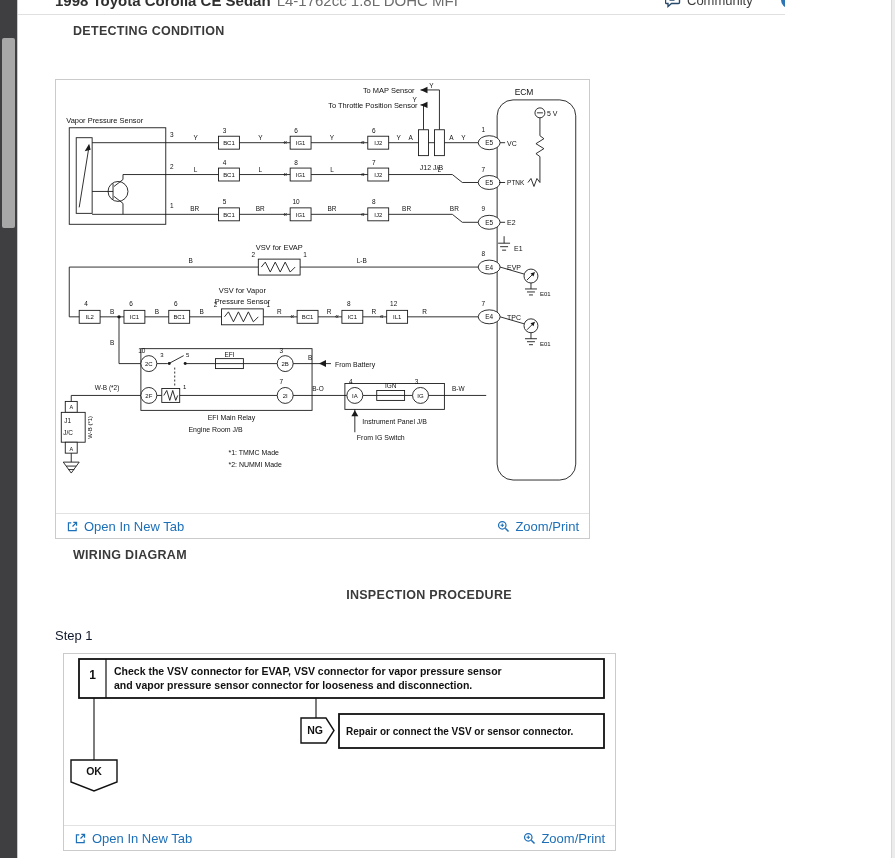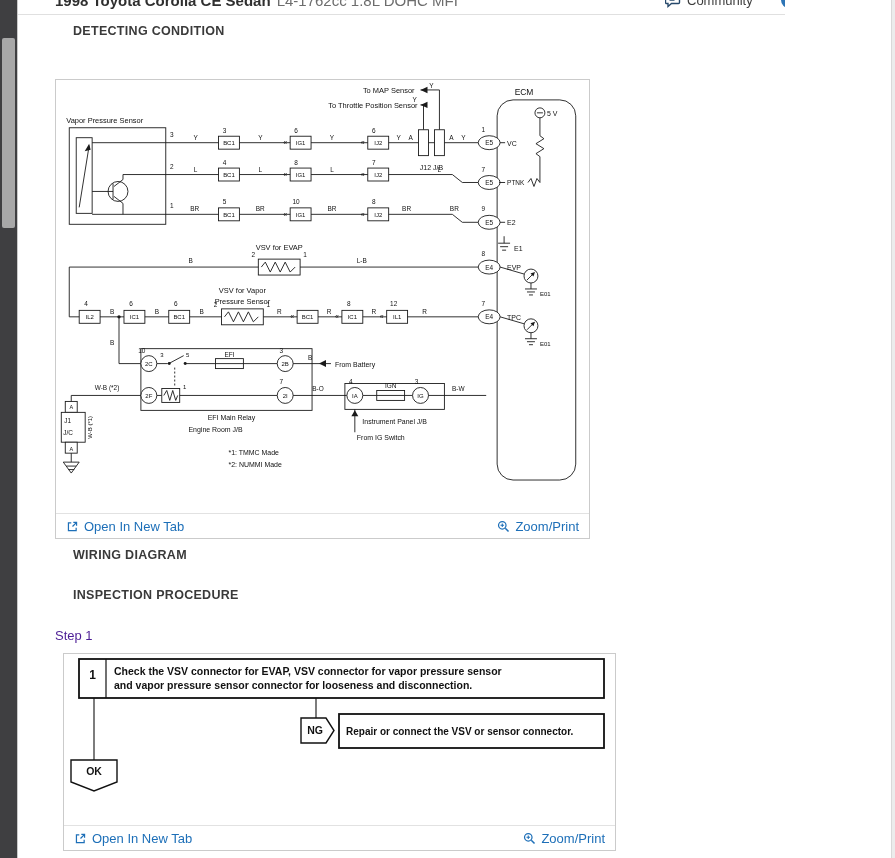--- a/index.html
+++ b/index.html
@@ -13,31 +13,31 @@
   .page { position:absolute; left:17px; top:0; width:768px; height:858px; background:#fff; border-left:1px solid #c9c9c9; overflow:hidden; }
   .hdr { position:relative; height:15px; border-bottom:1px solid #e0e0e0; overflow:hidden; background:#fff; }
   .hdr-inner { position:absolute; top:-14px; left:0; right:0; height:28px; display:flex; align-items:center; padding-left:37px; }
   .hdr-title { font-size:15px; font-weight:bold; color:#2f2f2f; white-space:nowrap; }
   .hdr-sub { font-size:15px; color:#6d6d6d; margin-left:6px; white-space:nowrap; }
   .hdr-right { position:absolute; left:647px; top:0; height:28px; display:flex; align-items:center; gap:6px; }
   .hdr-item { display:flex; align-items:center; gap:5px; font-size:13px; color:#3d3d3d; cursor:pointer; white-space:nowrap; }
   .help-badge { width:16px; height:16px; border-radius:50%; background:var(--icon-blue,#2e75b6); color:#fff;
                 font-size:11px; font-weight:bold; display:flex; align-items:center; justify-content:center; margin:0 18px 0 22px; }
   .sec-h { margin:9px 0 0 37px; font-size:12.5px; font-weight:bold; color:#3a3a3a; letter-spacing:.3px;padding-left:18px; }
-  .step-label { margin:26px 0 0 37px; font-size:13px; color:#4c1d95; }
+  .step-label { margin:26px 0 0 37px; font-size:13px; color:#0f172a; }
   .figure { border:1px solid #cbcbcb; background:#fff; }
   .fig1 { margin:41px 0 0 37px; width:535px;text-align:right; }
   .fig2 { margin:10px 0 0 45px; width:553px; }
   .fig-img { display:block; background:#fff; }
   .linkbar { height:25px; display:flex; align-items:center; justify-content:space-between;
              padding:0 10px; border-top:1px solid #e2e2e2; background:#fff;margin-top:28px; }
   .figlink { display:flex; align-items:center; gap:5px; font-size:13px; color:var(--link-blue,#1d6fb8); cursor:pointer; text-decoration:none; }
   .bottom-line { margin:10px 0 0 0; border-top:1px solid #cfcfcf; }
   svg text { font-family:"Liberation Sans", sans-serif; }
-  .mt43 { } .mt26 { margin-top:26px; }
+  .mt43 { } .mt26 { margin-top:26px;text-align:center; }
 </style>
 </head>
 <body>
 
 <div class="vscroll">
   <div class="vscroll-thumb"></div>
 </div>
 <div class="rstrip"></div>
 
 <div class="page">

